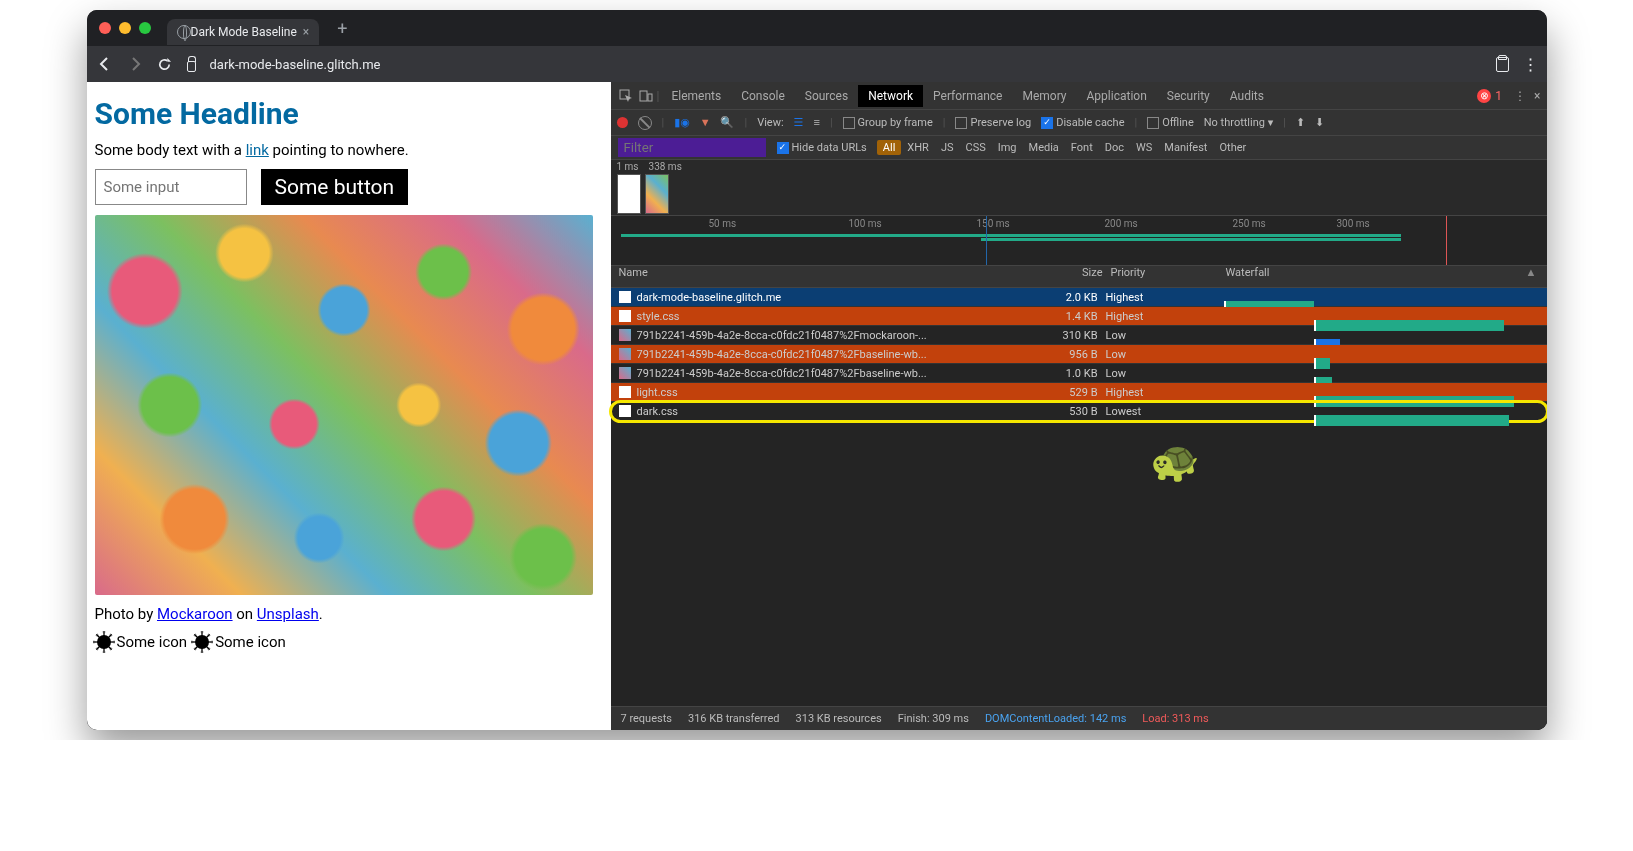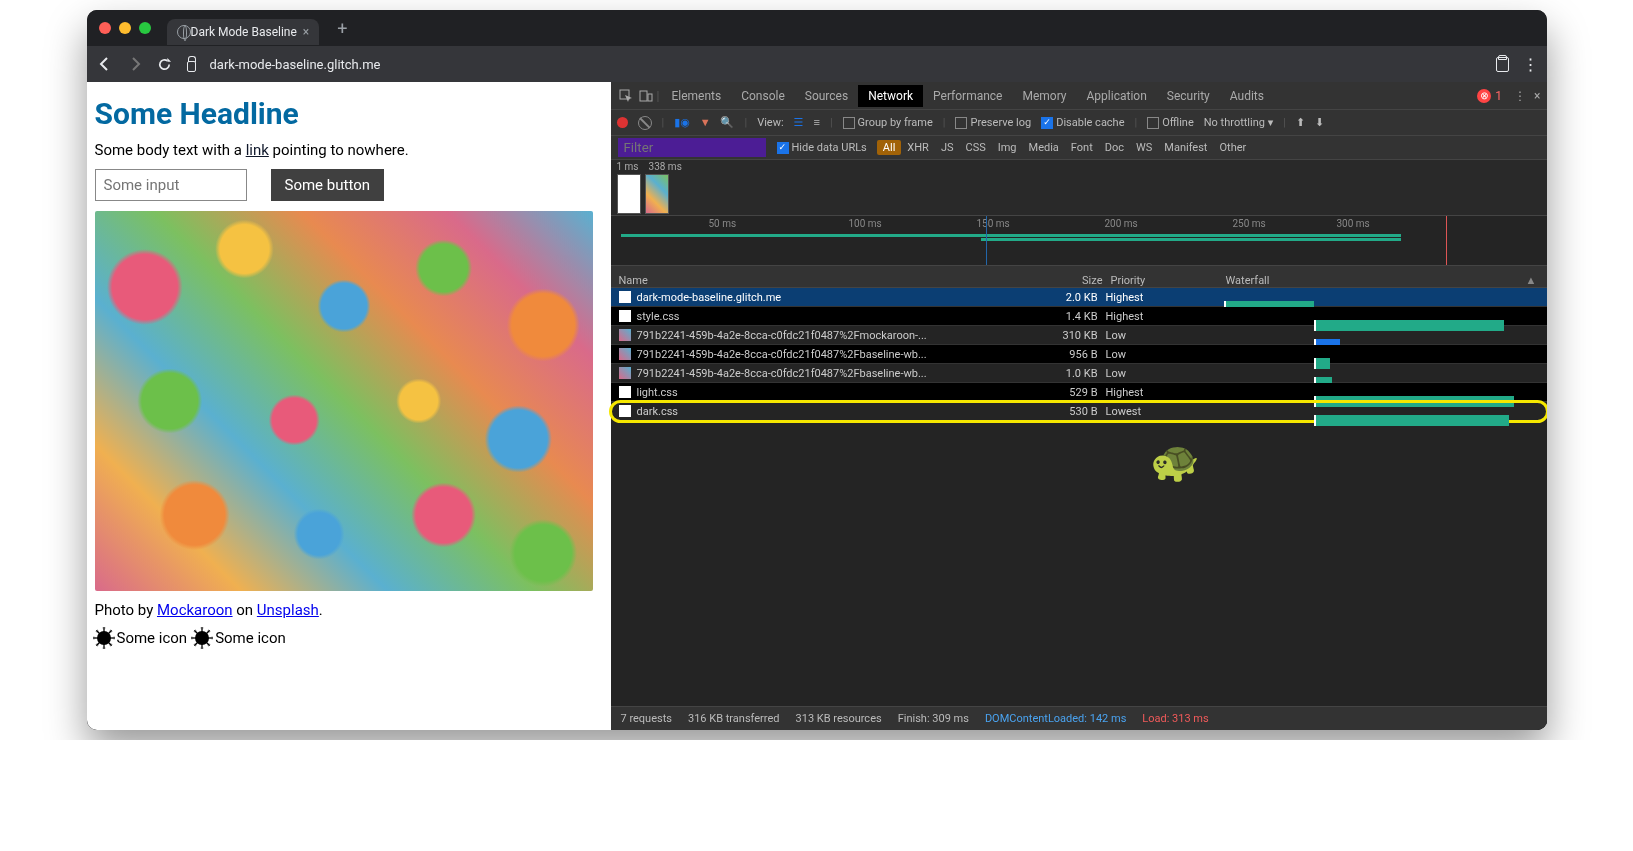--- a/index.html
+++ b/index.html
@@ -15,24 +15,24 @@
 .urlbar{height:36px;background:#35363a;display:flex;align-items:center;padding:0 10px;gap:14px;color:#9aa0a6}
 .nav-ico{width:16px;height:16px;display:flex;align-items:center;justify-content:center}
 .lock{width:9px;height:11px;border:1.5px solid #e8eaed;border-radius:2px;position:relative;margin-top:4px}
 .lock::before{content:"";position:absolute;width:6px;height:5px;border:1.5px solid #e8eaed;border-bottom:none;border-radius:3px 3px 0 0;left:0;top:-6px}
 .url{color:#e8eaed;font-size:13px;flex:1}
 .url .dim{color:#9aa0a6}
 .content{flex:1;display:flex;background:#202124}
 .page{width:524px;background:#fff;padding:14px 8px 8px 8px;display:flex;flex-direction:column;gap:10px;overflow:auto}
 .headline{color:#0369a1;font-size:30px;font-weight:700}
 .body-text{font-size:15px;color:#000}
-.body-text a{color:#0f172a;text-decoration:underline}
-.inputrow{display:flex;gap:24px}
+.body-text a{color:#0369a1;text-decoration:underline}
+.inputrow{display:flex;gap:14px}
 .inputrow input{padding:6px 8px;border:1px solid #888;font-size:15px;width:152px}
-.inputrow button{background:#404040;color:#fff;border:none;padding:6px 14px;font-size:15px;cursor:pointer}
+.inputrow button{background:#000000;color:#fff;border:none;padding:6px 14px;font-size:21px;cursor:pointer}
 .photo{width:498px;height:380px;border-radius:2px;background:
  radial-gradient(circle at 10% 20%,#e85a7a 0 6%,transparent 7%),
  radial-gradient(circle at 30% 10%,#f5c242 0 5%,transparent 6%),
  radial-gradient(circle at 50% 25%,#4aa3d9 0 6%,transparent 7%),
  radial-gradient(circle at 70% 15%,#6cc04a 0 5%,transparent 6%),
  radial-gradient(circle at 90% 30%,#f08a3c 0 6%,transparent 7%),
  radial-gradient(circle at 15% 50%,#6cc04a 0 6%,transparent 7%),
  radial-gradient(circle at 40% 55%,#e85a7a 0 6%,transparent 7%),
  radial-gradient(circle at 65% 50%,#f5c242 0 5%,transparent 6%),
  radial-gradient(circle at 85% 60%,#4aa3d9 0 6%,transparent 7%),
@@ -71,28 +71,28 @@
 .pill.on{background:#a16207;color:#fff;border-radius:2px}
 .thumbrow{height:56px;background:#292929;display:flex;align-items:center;padding:4px 6px;gap:6px;border-bottom:1px solid #444}
 .thumb-meta{font-size:10px;color:#aaa}
 .thumb{width:24px;height:40px;background:#fff;border:1px solid #555}
 .thumb.c{background:linear-gradient(45deg,#d96a8a,#f0b050,#5ab0d0,#7cc060)}
 .timeline{height:50px;background:#242424;position:relative;border-bottom:1px solid #444}
 .tl-tick{position:absolute;top:2px;font-size:10px;color:#888}
 .tl-bar{position:absolute;height:3px;background:#2a8;top:18px}
 .tl-bar2{position:absolute;height:3px;background:#2a8;top:22px}
 .vline{position:absolute;top:0;bottom:0;width:1px}
-.net-head{height:22px;background:#333;display:flex;align-items:flex-end;font-size:11px;color:#bbb;border-bottom:1px solid #444}
+.net-head{height:22px;background:#333;display:flex;align-items:flex-start;font-size:11px;color:#bbb;border-bottom:1px solid #444}
 .col-name{width:335px;padding-left:8px}
 .col-size{width:165px;text-align:right;padding-right:8px}
 .col-prio{width:115px}
 .col-wf{flex:1;position:relative}
 .net-row{height:19px;display:flex;align-items:center;font-size:11px;border-bottom:1px solid #333;position:relative}
 .net-row.hl{background:#0b3e73;color:#fff}
-.net-row.odd{background:#000000}
+.net-row.odd{background:#c2410c}
 .net-row.outlined{outline:3px solid #f5e700;outline-offset:-1px;z-index:2;border-radius:10px}
 .fi{width:12px;height:12px;background:#fff;margin:0 6px 0 8px;flex-shrink:0}
 .fi.img{background:linear-gradient(45deg,#d96a8a,#5ab0d0)}
 .fname{width:304px;overflow:hidden;text-overflow:ellipsis;white-space:nowrap}
 .wf-bar{position:absolute;height:11px;background:#2a8;top:4px;border-left:2px dashed #fff}
 .wf-bar.blue{background:#1a73e8}
 .turtle{position:absolute;font-size:40px;left:540px;top:150px}
 .summary{height:24px;background:#333;display:flex;align-items:center;gap:16px;padding:0 10px;font-size:11px;color:#bbb;border-top:1px solid #444;margin-top:auto}
 .summary .dcl{color:#4aa3f0}
 .summary .ld{color:#f05a5a}

